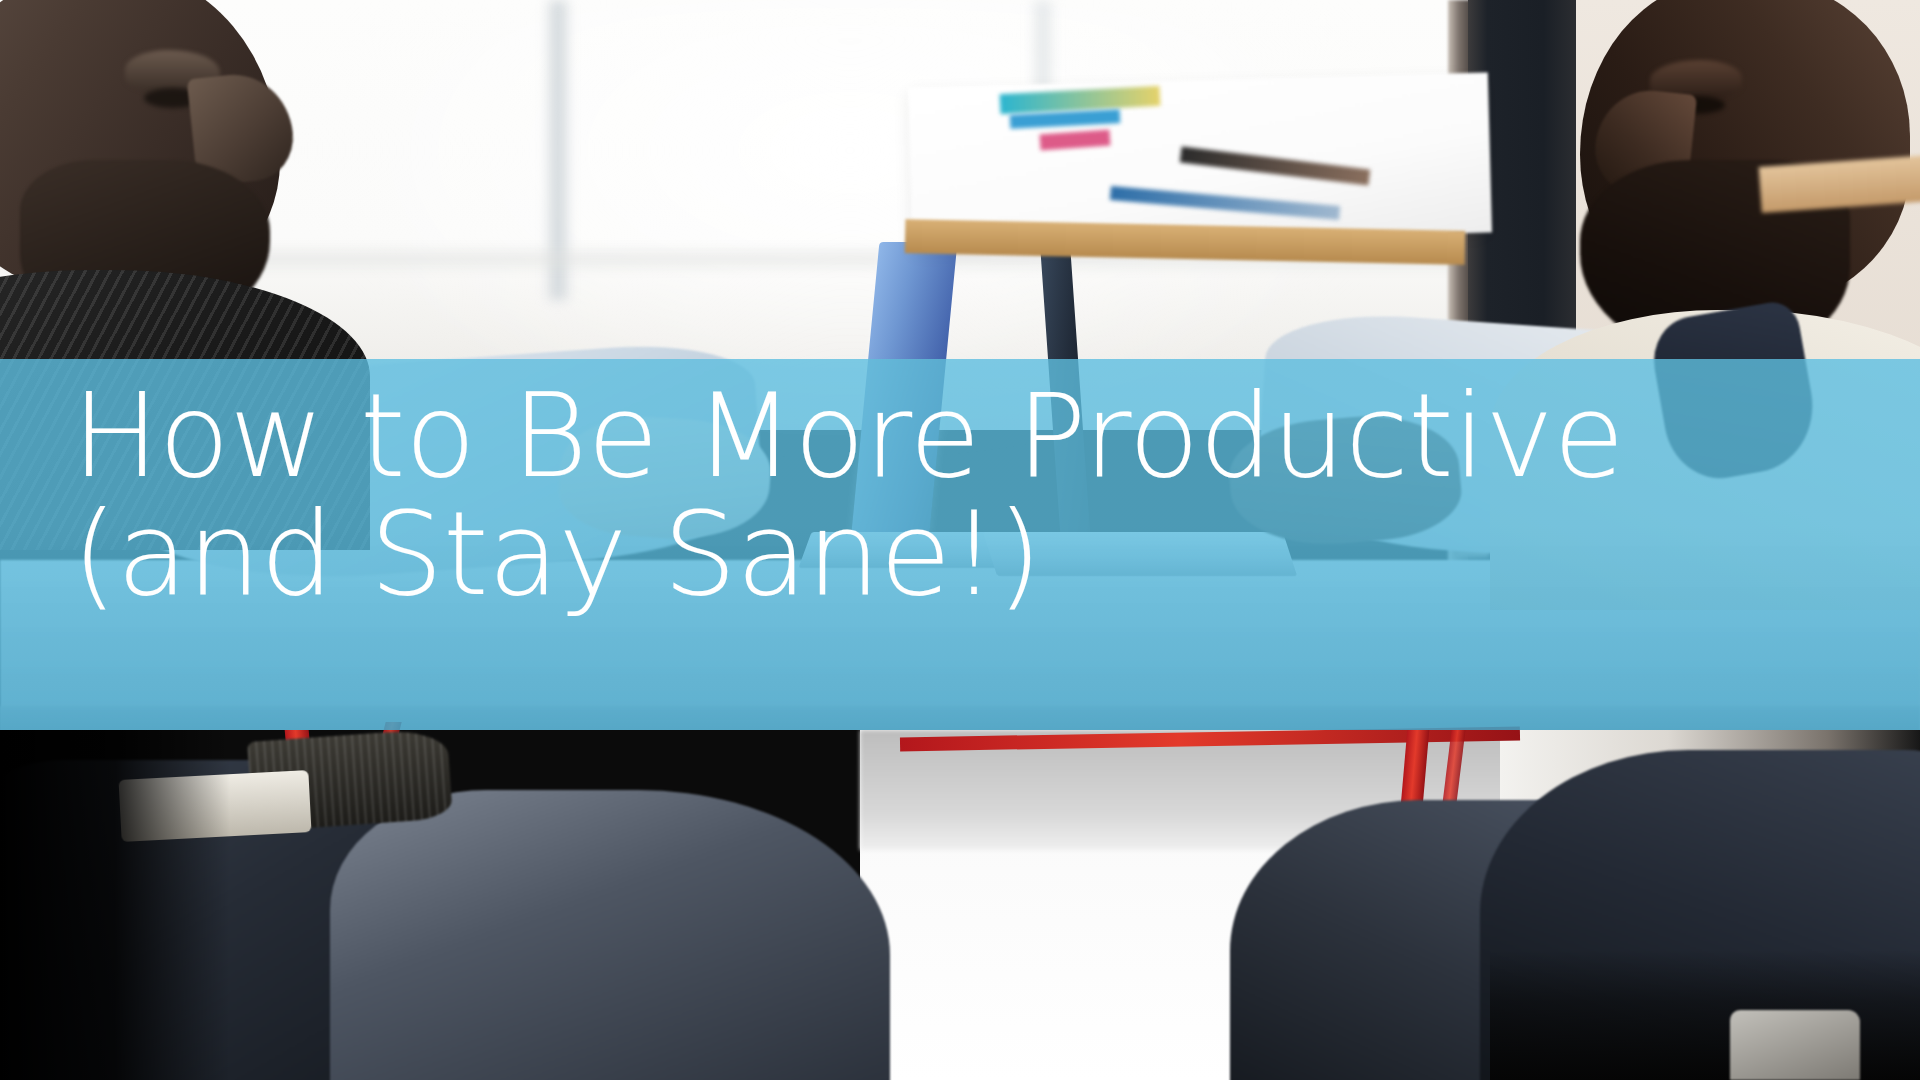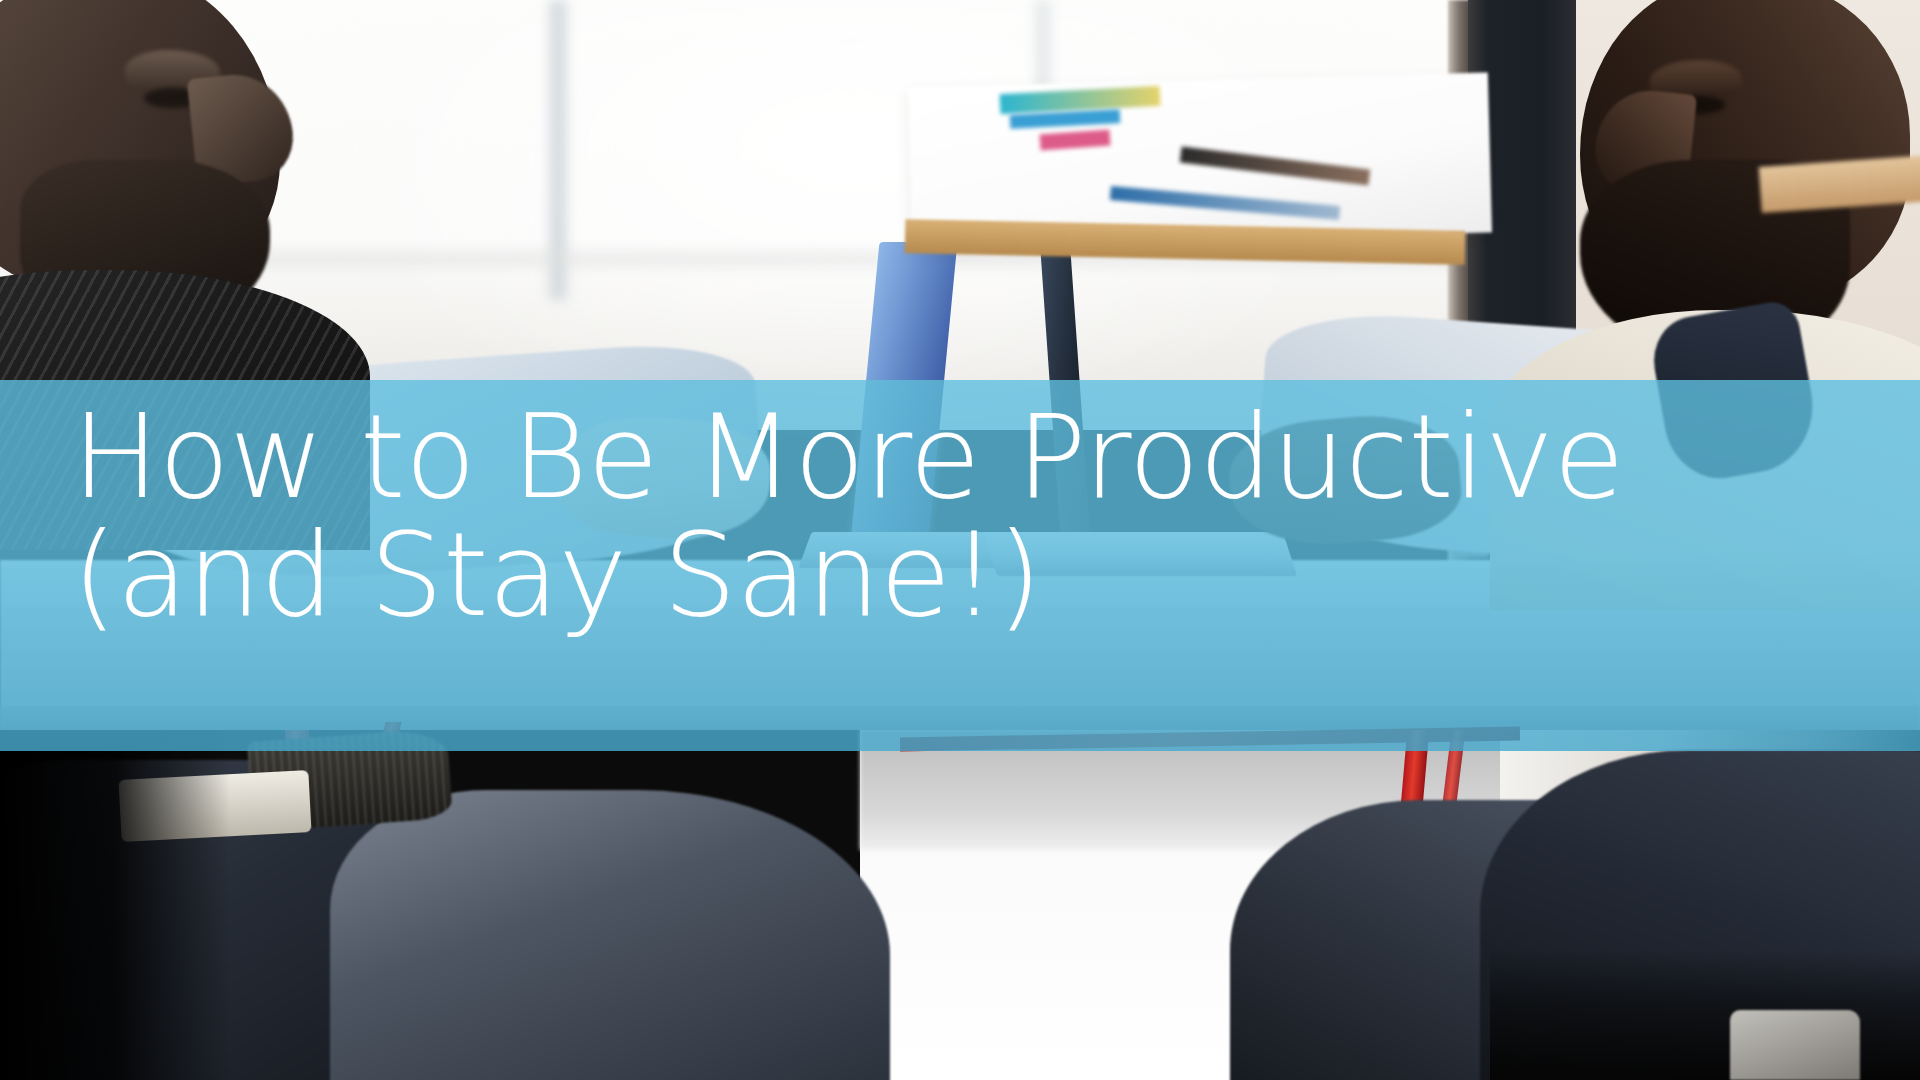--- a/index.html
+++ b/index.html
@@ -334,21 +334,20 @@
   
   .banner{
     position:absolute; left:0; width:1920px;
     background:linear-gradient(180deg,
         rgba(93,190,224,.80) 0%,
         rgba(88,186,222,.80) 40%,
         rgba(72,169,205,.82) 100%);
     -webkit-backdrop-filter:saturate(.55);
     backdrop-filter:saturate(.55);
     overflow:hidden;
-    margin-top:21px;
   }
   .banner-title{
     position:absolute; left:72px; top:18px;
     color:#ffffff;
     font-family:"DejaVu Sans", "Liberation Sans", sans-serif;
     font-weight:100;
     font-size:116px;
     line-height:1.02;
     letter-spacing:-0.5px;
     white-space:pre-line;

